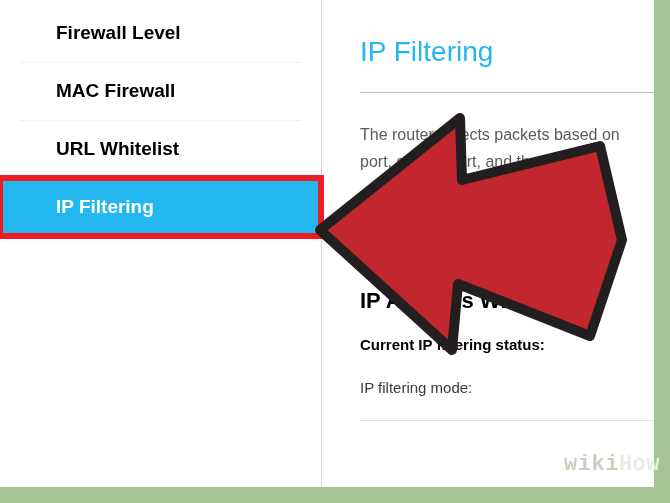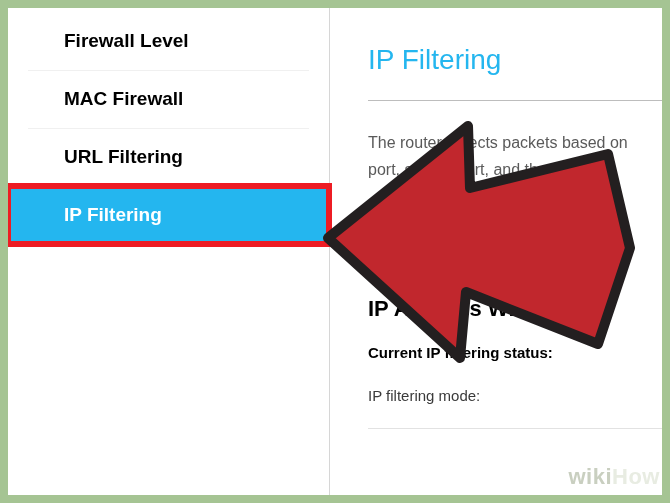--- a/index.html
+++ b/index.html
@@ -1,20 +1,19 @@
 <!DOCTYPE html>
 <html><head>
 <meta charset="utf-8">
 <style>
   * { margin: 0; padding: 0; box-sizing: border-box; }
   html, body { width: 670px; height: 503px; overflow: hidden; font-family: Arial, Helvetica, sans-serif; }
   .frame {
     width: 670px; height: 503px;
     background: #a5c493;
-    padding: 8px;
     position: relative;
   }
   .panel {
     width: 654px; height: 487px;
     background: #ffffff;
     display: flex;
     position: relative;
     overflow: hidden;
   }
   .sidebar {
@@ -97,44 +96,45 @@
     position: absolute;
     left: 300px;
     top: 100px;
     width: 330px;
     height: 270px;
     pointer-events: none;
   }
   .watermark {
     position: absolute;
     right: 10px;
-    bottom: 13px;
+    bottom: 26px;
     font-size: 22px;
     font-weight: 700;
     letter-spacing: 0.5px;
     pointer-events: none;
+    font-family: Liberation Mono, monospace;
   }
   .watermark .w1 { color: #c9cfc0; }
   .watermark .w2 { color: #e8ece2; }
 </style>
 </head>
 <body>
 
 <div class="frame">
   <div class="panel">
 
     <nav class="sidebar">
       <div class="sidebar-item">
         <span>Firewall Level</span>
       </div>
       <div class="sidebar-item">
         <span>MAC Firewall</span>
       </div>
       <div class="sidebar-item">
-        <span>URL Filtering</span>
+        <span>URL Whitelist</span>
       </div>
       <div class="sidebar-item active">
         <span>IP Filtering</span>
       </div>
     </nav>
 
     <main class="main">
       <h1 class="page-title">IP Filtering</h1>
       <hr class="hr">
       <p class="desc">

